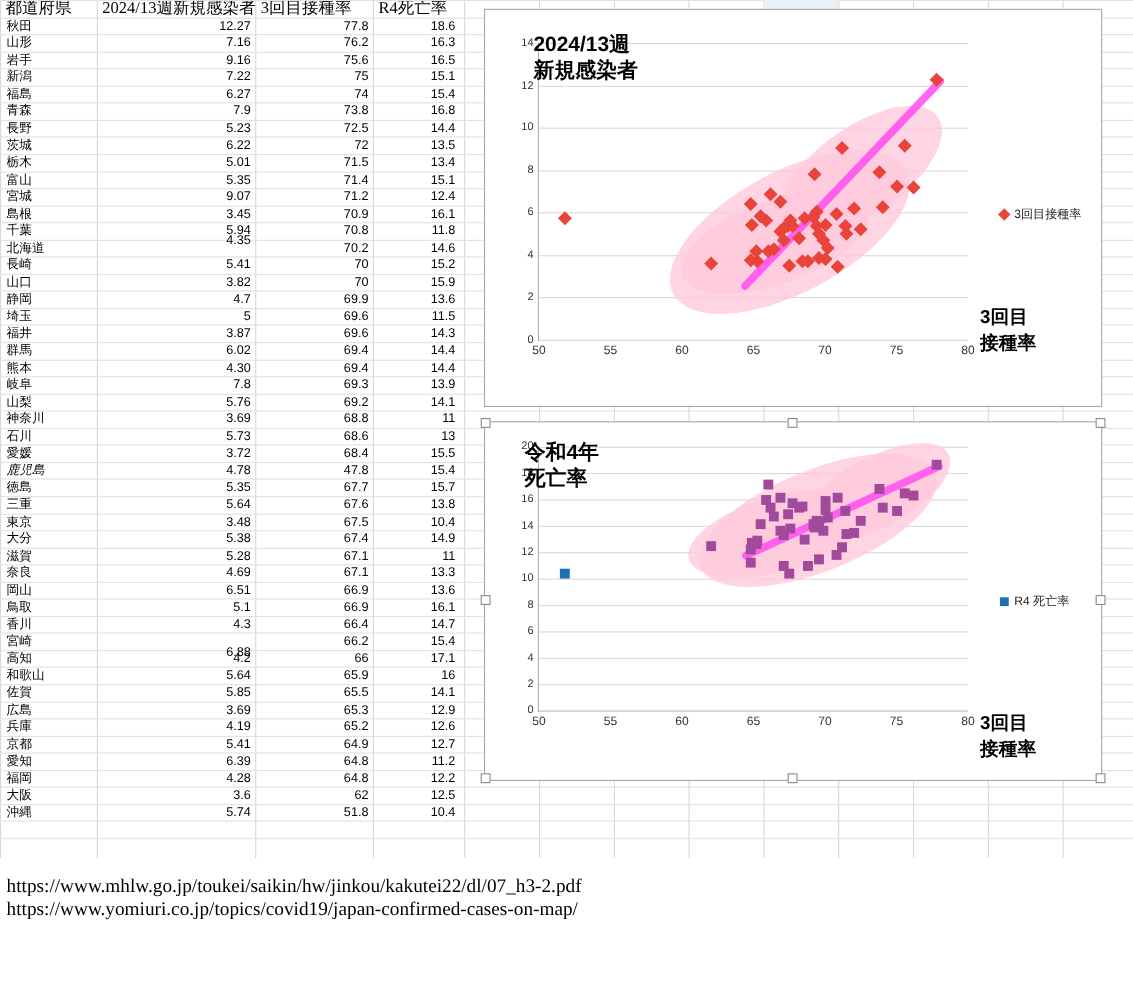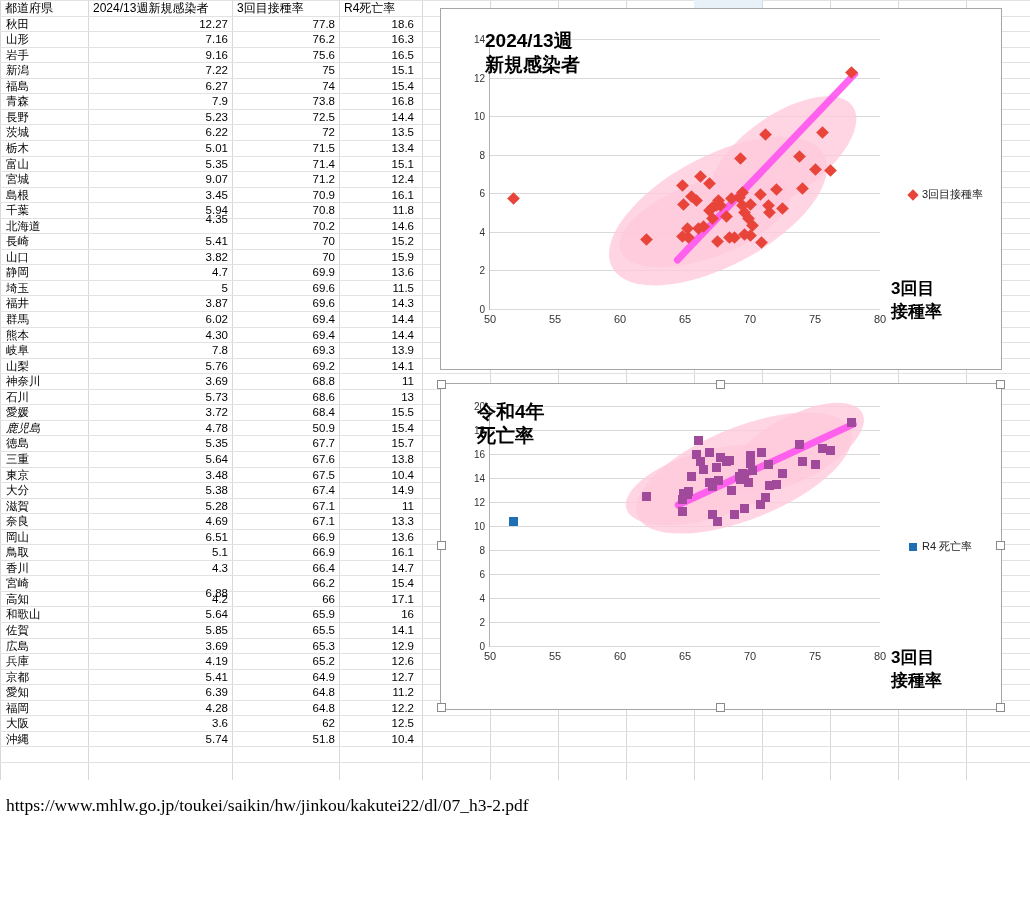--- a/index.html
+++ b/index.html
@@ -10,21 +10,21 @@
   }
   
   #sheet{position:absolute;left:0;top:0;width:1030px;height:780px;}
   .gridline-v{position:absolute;top:0;width:1px;background:#d8d8d8;}
   .gridline-h{position:absolute;left:0;width:1030px;height:1px;background:#e2e2e2;}
   .cell{position:absolute;font-size:11.5px;color:#000;line-height:15px;height:15px;white-space:nowrap;overflow:hidden;}
   .c-pref{left:6px;text-align:left;width:80px;}
   .c-num1{left:88px;width:140px;text-align:right;}
   .c-num2{left:232px;width:103px;text-align:right;}
   .c-num3{left:339px;width:75px;text-align:right;}
-  .hdr{font-size:12px;color:#000;}
+  .hdr{font-size:15px;color:#000;font-family:Liberation Serif, serif;}
   
   .h-pref{left:6px;}
   .h-a{left:88px;}
   .h-b{left:232px;}
   .h-c{left:339px;}
 
   
   .chart-box{position:absolute;background:#ffffff;border:1px solid #a6a6a6;}
   #chart1{left:440px;top:8px;width:560px;height:360px;}
   #chart2{left:440px;top:383px;width:560px;height:325px;}
@@ -229,21 +229,21 @@
     <div class="cell c-pref" style="top: 389.75px;">石川</div>
     <div class="cell c-num1" style="top: 389.75px;">5.73</div>
     <div class="cell c-num2" style="top: 389.75px;">68.6</div>
     <div class="cell c-num3" style="top: 389.75px;">13</div>
     <div class="cell c-pref" style="top: 405.3px;">愛媛</div>
     <div class="cell c-num1" style="top: 405.3px;">3.72</div>
     <div class="cell c-num2" style="top: 405.3px;">68.4</div>
     <div class="cell c-num3" style="top: 405.3px;">15.5</div>
     <div class="cell c-pref" style="top: 420.85px; font-style: italic;">鹿児島</div>
     <div class="cell c-num1" style="top: 420.85px;">4.78</div>
-    <div class="cell c-num2" style="top: 420.85px;">50.9</div>
+    <div class="cell c-num2" style="top: 420.85px;">47.8</div>
     <div class="cell c-num3" style="top: 420.85px;">15.4</div>
     <div class="cell c-pref" style="top: 436.4px;">徳島</div>
     <div class="cell c-num1" style="top: 436.4px;">5.35</div>
     <div class="cell c-num2" style="top: 436.4px;">67.7</div>
     <div class="cell c-num3" style="top: 436.4px;">15.7</div>
     <div class="cell c-pref" style="top: 451.95px;">三重</div>
     <div class="cell c-num1" style="top: 451.95px;">5.64</div>
     <div class="cell c-num2" style="top: 451.95px;">67.6</div>
     <div class="cell c-num3" style="top: 451.95px;">13.8</div>
     <div class="cell c-pref" style="top: 467.5px;">東京</div>
@@ -505,13 +505,14 @@
 <div class="handle" style="left:716px;top:380px;"></div>
 <div class="handle" style="left:996px;top:380px;"></div>
 <div class="handle" style="left:437px;top:541px;"></div>
 <div class="handle" style="left:996px;top:541px;"></div>
 <div class="handle" style="left:437px;top:703px;"></div>
 <div class="handle" style="left:716px;top:703px;"></div>
 <div class="handle" style="left:996px;top:703px;"></div>
 
 <div id="urls">
   <div>https://www.mhlw.go.jp/toukei/saikin/hw/jinkou/kakutei22/dl/07_h3-2.pdf</div>
+  <div>https://www.yomiuri.co.jp/topics/covid19/japan-confirmed-cases-on-map/</div>
 </div>
 
 </body></html>

